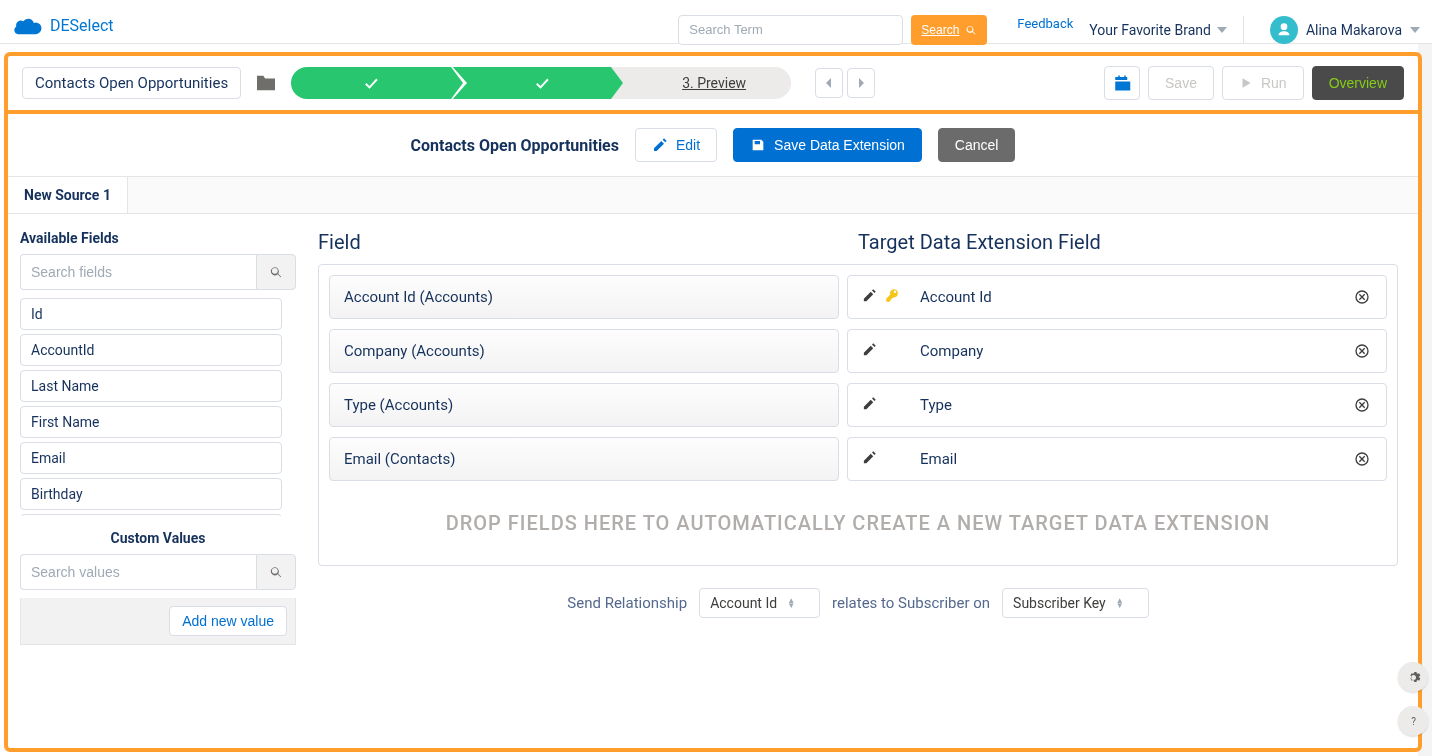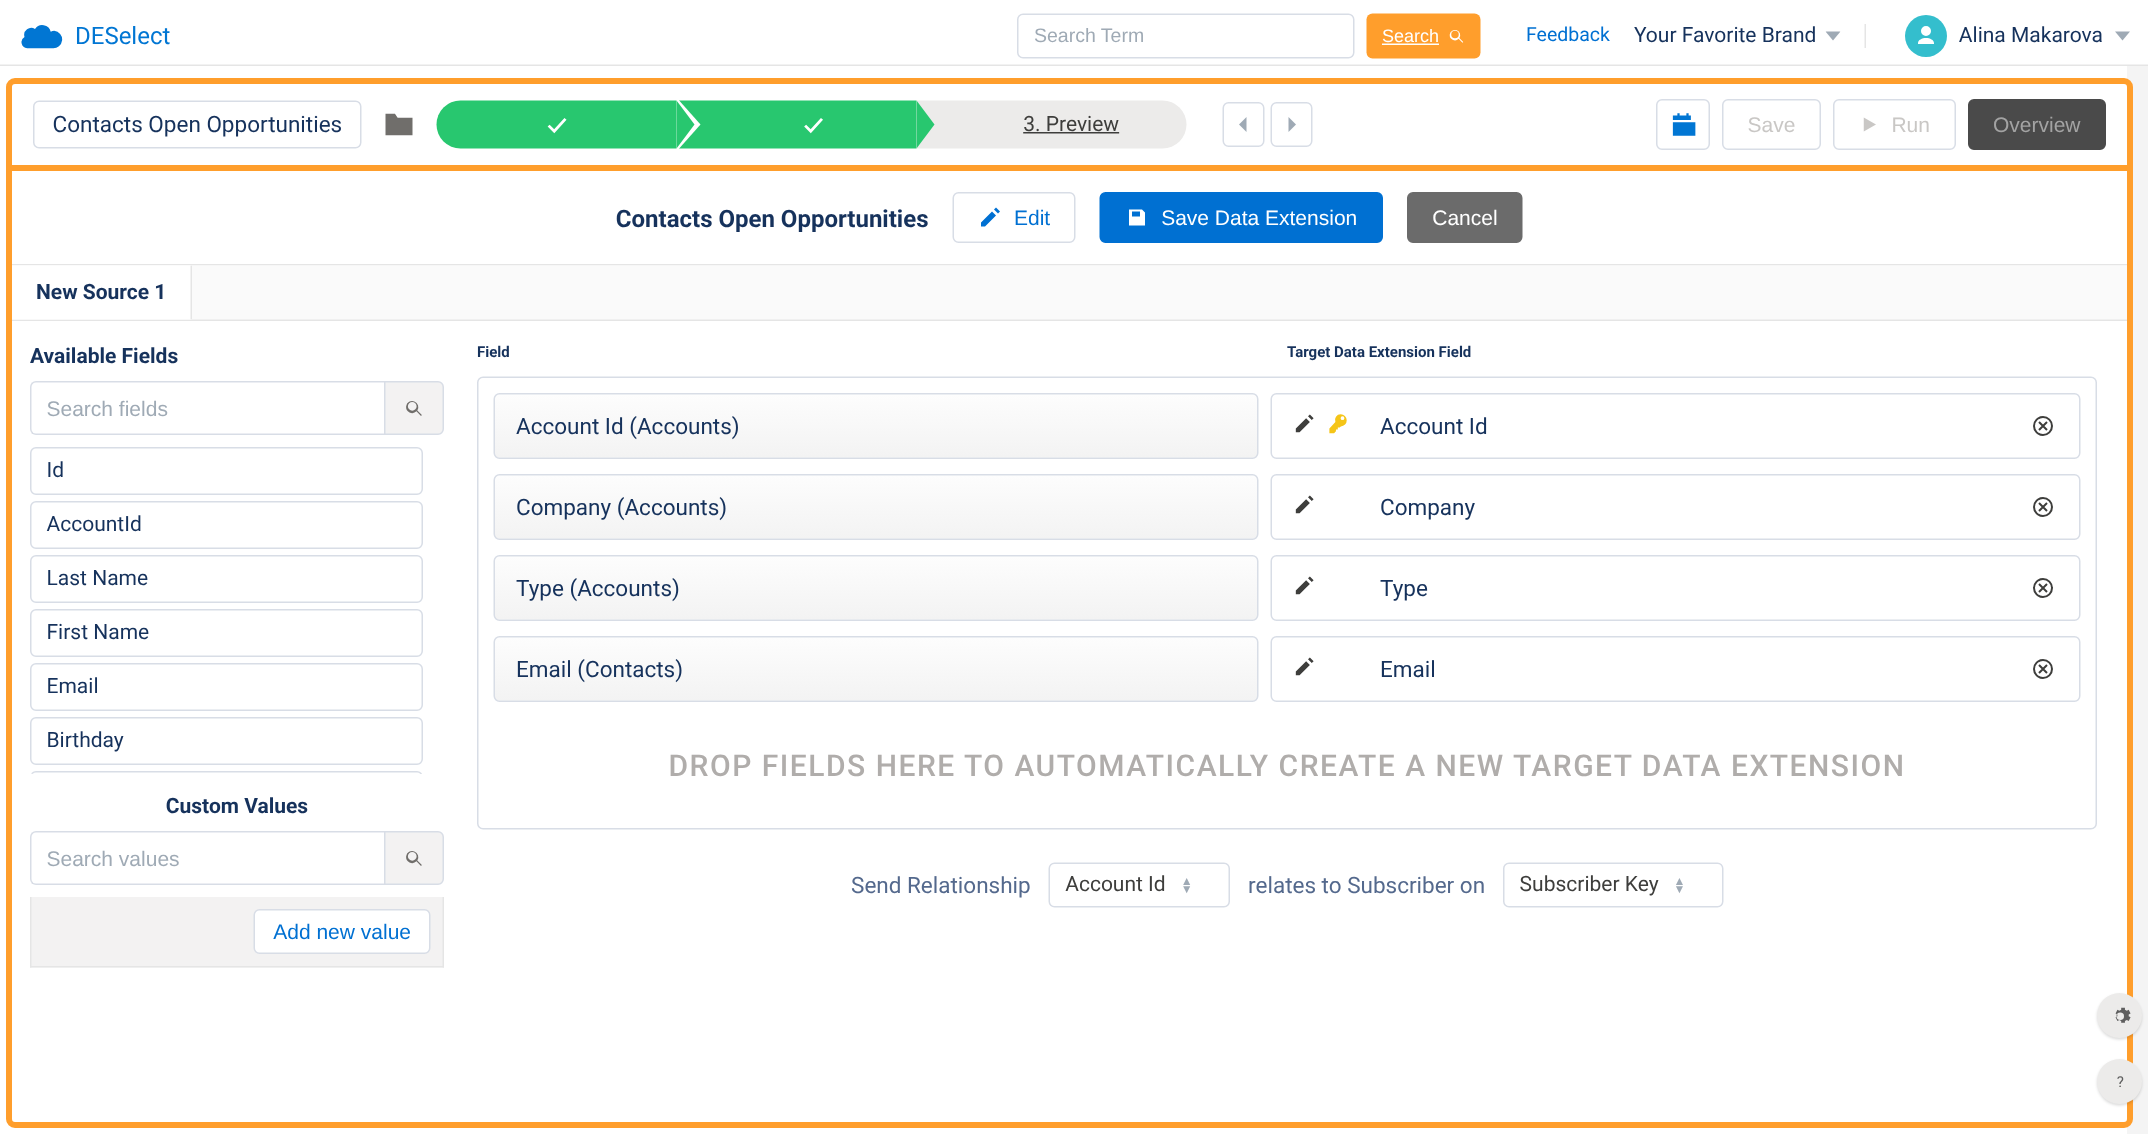--- a/index.html
+++ b/index.html
@@ -1,23 +1,22 @@
 <!DOCTYPE html>
 <html><head>
 <meta charset="utf-8">
 <style>
   * { box-sizing: border-box; margin: 0; padding: 0; }
   body { font-family: -apple-system, BlinkMacSystemFont, "Segoe UI", Roboto, Helvetica, Arial, sans-serif; font-size: 14px; color: #16325c; background: #fff; overflow: hidden; }
   
   
   .topbar {
     display: flex;
-    align-items: center;
     height: 44px;
-    padding: 4px 12px 0 14px;
+    padding: 16px 12px 0 14px;
     border-bottom: 1px solid #e5e5e5;
   }
   .cloud-logo { width: 28px; height: 20px; margin-right: 8px; fill:#0176d3; }
   .brand-title { font-size: 16px; color:#0176d3; font-weight:400; flex: 0 0 auto; }
   .topbar-spacer { flex:1; }
   .search-wrap { display:flex; align-items:center; margin-right: 30px; }
   .search-input {
     width: 225px; height: 30px; border:1px solid #d8dde6; border-radius:4px;
     padding: 0 10px; font-size:13px; color:#54698d; outline:none;
   }
@@ -86,21 +85,21 @@
   .toolbar-right{ margin-left:auto; display:flex; gap:8px; align-items:center;}
   .icon-btn{
     width:36px;height:34px;border:1px solid #d8dde6;border-radius:4px;background:#fff;display:flex;align-items:center;justify-content:center;cursor:pointer;
   }
   .icon-btn svg{fill:#0176d3;width:18px;height:18px;}
   .btn{
     height:34px;padding:12px 16px;border-radius:4px;font-size:14px;display:flex;align-items:center;gap:8px;cursor:pointer;border:1px solid #d8dde6;background:#fff;
   }
   .btn.disabled{color:#c9c7c5;cursor:default;}
   .btn.disabled svg{fill:#c9c7c5;}
-  .btn.dark{background:#4a4a4a;color:#a3a3a3;border-color:#4a4a4a;}
+  .btn.dark{background:#4a4a4a;color:#84cc16;border-color:#4a4a4a;}
   .btn.blue{background:#0070d2;color:#fff;border-color:#0070d2;}
   .btn.slate{background:#6b6b6b;color:#fff;border-color:#6b6b6b;}
   
   
   .title-row{
     display:flex; align-items:center; justify-content:center; gap:16px; padding:14px 0;
     border-bottom:1px solid #e5e5e5;
   }
   .title-row h2{font-size:16px;font-weight:700;color:#16325c;}
   .btn.outline-blue{color:#0070d2;border-color:#d8dde6;background:#fff;}
@@ -136,21 +135,21 @@
   .field-list::-webkit-scrollbar-thumb{background:#c9c7c5;border-radius:5px;}
   .field-item{
     border:1px solid #d8dde6;border-radius:4px;padding:7px 10px;margin-bottom:4px;font-size:14px;cursor:grab;background:#fff;
   }
   
   .custom-values-header{font-weight:700;margin:14px 0 8px;text-align:center;}
   .add-value-row{display:flex;justify-content:flex-end;padding:8px;background:#f3f2f2;border:1px solid #e5e5e5;border-top:none;}
   .add-value-btn{border:1px solid #d8dde6;background:#fff;color:#0070d2;padding:6px 12px;border-radius:4px;font-size:14px;cursor:pointer;}
   
   .main-area{flex:1;padding:16px 20px 20px 10px;overflow-y:auto;}
-  .col-headers{display:flex;margin-bottom:10px;font-weight:700;font-size:10px;}
+  .col-headers{display:flex;margin-bottom:10px;font-weight:400;font-size:20px;}
   .col-headers .c1{flex:0 0 540px;}
   .col-headers .c2{flex:1;}
   
   .mapping-box{border:1px solid #d8dde6;border-radius:4px;padding:10px 10px 30px 10px;background:#fff;}
   .map-row{display:flex;gap:8px;margin-bottom:10px;}
   .map-left{flex:0 0 510px;border:1px solid #d8dde6;border-radius:4px;padding:12px 14px;font-size:15px;
     background:linear-gradient(#fdfdfd,#f3f3f3);}
   .map-right{flex:1;border:1px solid #d8dde6;border-radius:4px;background:#fff;display:flex;align-items:center;padding:0 14px;gap:14px;}
   .map-right .icons{display:flex;gap:8px;align-items:center;width:44px;}
   .map-right .icons svg{width:15px;height:15px;fill:#3e3e3c;}

